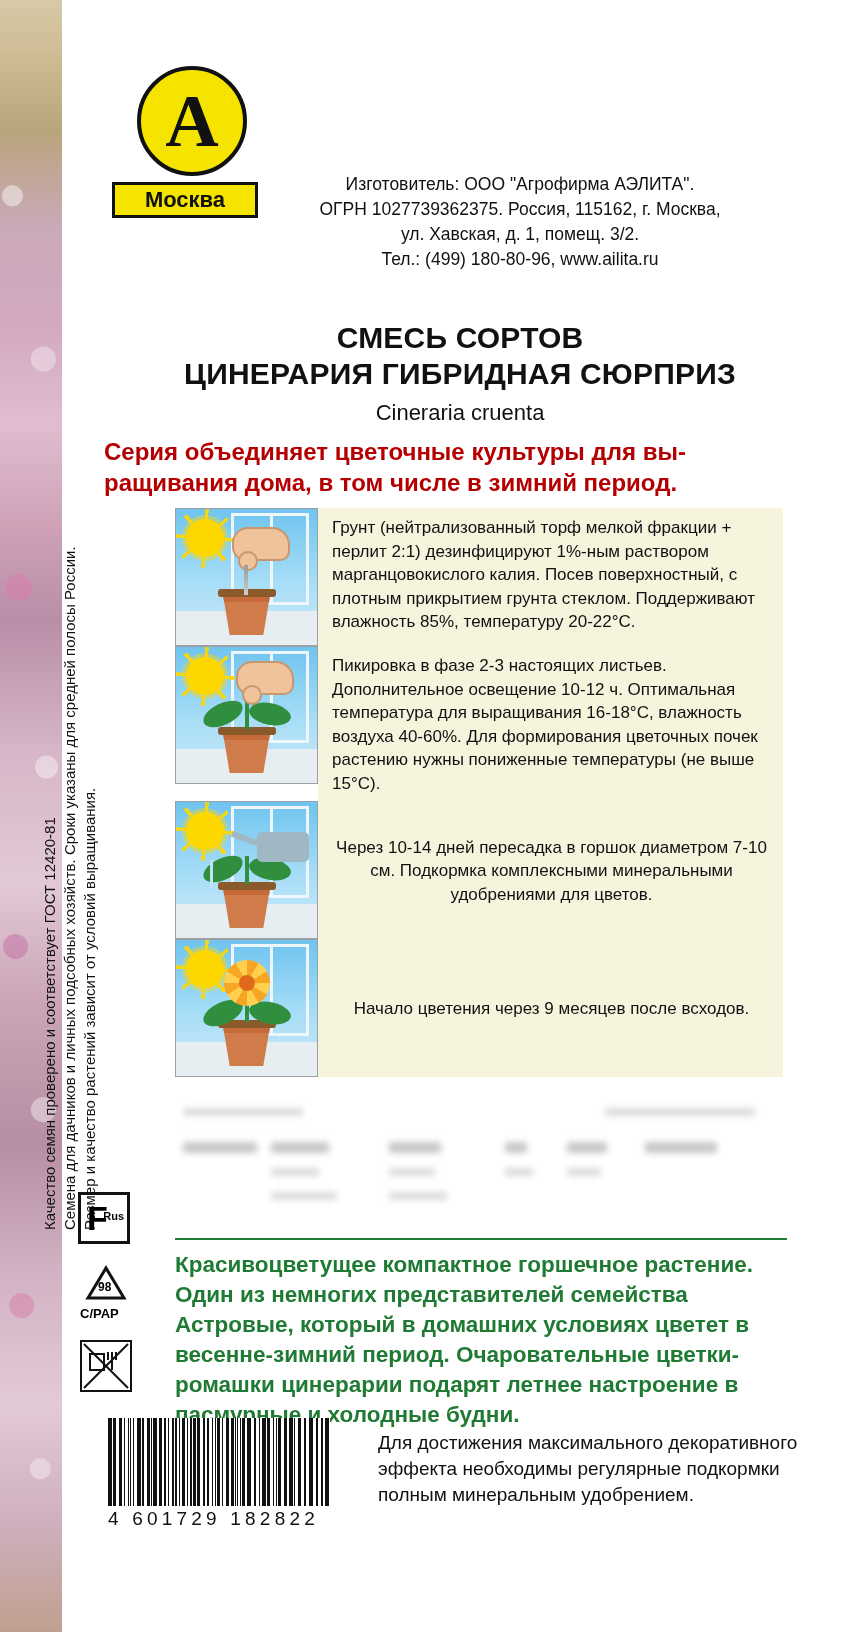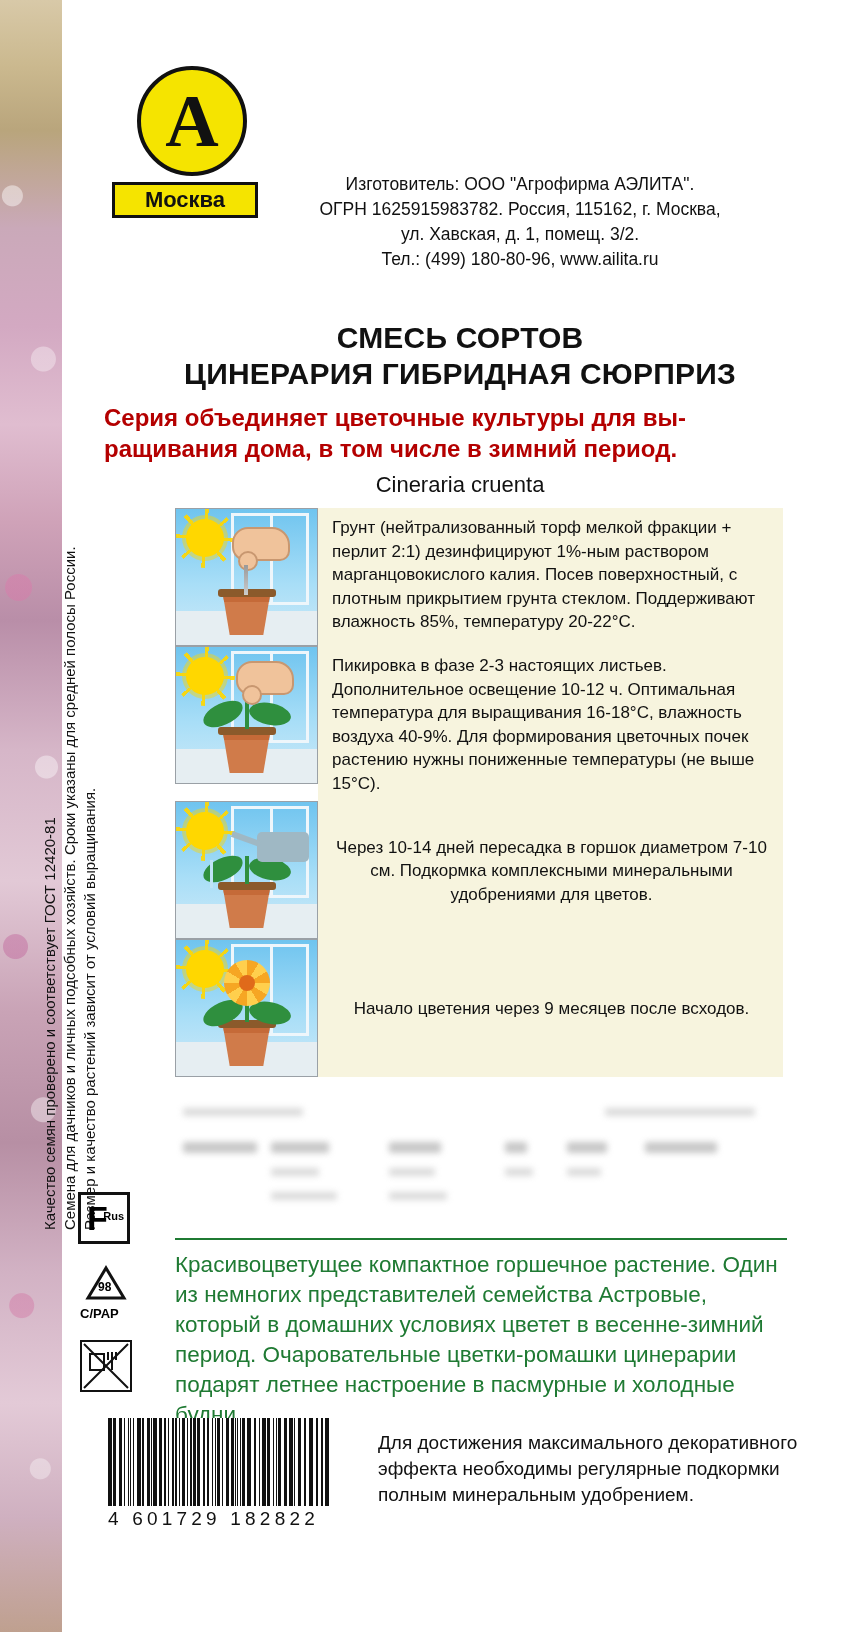--- a/index.html
+++ b/index.html
@@ -162,21 +162,21 @@
     position:absolute; left:175px; top:1106px; width:608px; height:120px;
     filter: blur(3.2px);
     opacity:.55;
   }
   #blurred .bl{ position:absolute; background:#9a9a9a; height:11px; border-radius:2px; }
   #blurred .bls{ position:absolute; background:#bdbdbd; height:8px; border-radius:2px; }
 
   
   #green-desc{
     position:absolute; left:175px; top:1238px; width:612px;
-    font-weight:normal; font-size:22.5px; line-height:30px; color:#1f7a33;
+    font-weight:bold; font-size:22.5px; line-height:30px; color:#1f7a33;
     border-top:2px solid #1f7a33;
     padding-top:10px;
   }
 
   
   #bottom-note{
     position:absolute; left:378px; top:1430px; width:420px;
     font-size:19px; line-height:26px; color:#111;
   }
 
@@ -211,32 +211,32 @@
   <span class="line">Размер и качество растений зависит от условий выращивания.</span>
 </div>
 
 <div id="logo-block">
   <div id="logo-circle">А</div>
   <div id="logo-city">Москва</div>
 </div>
 
 <div id="manufacturer">
   <span class="ln">Изготовитель: ООО "Агрофирма АЭЛИТА".</span>
-  <span class="ln">ОГРН 1625915983782. Россия, 115162, г. Москва,</span>
+  <span class="ln">ОГРН 1027739362375. Россия, 115162, г. Москва,</span>
   <span class="ln">ул. Хавская, д. 1, помещ. 3/2.</span>
   <span class="ln">Тел.: (499) 180-80-96,  www.ailita.ru</span>
 </div>
 
 <div id="title-block">
   <div id="title-main">
     <div>СМЕСЬ СОРТОВ</div>
     <div>ЦИНЕРАРИЯ ГИБРИДНАЯ СЮРПРИЗ</div>
   </div>
+  <div id="title-latin">Cineraria cruenta</div>
   <div id="series-note">Серия объединяет цветочные культуры для вы-ращивания дома, в том числе в зимний период.</div>
-  <div id="title-latin">Cineraria cruenta</div>
 </div>
 
 <div id="steps">
 
   <div class="step">
     <div class="pic">
       <div class="window"></div>
         <div class="sun"></div>
         <div class="ground"></div>
       <div class="pot"></div>
@@ -252,21 +252,21 @@
       <div class="window"></div>
         <div class="sun"></div>
         <div class="ground"></div>
       <div class="pot"></div>
         <div class="soil"></div>
       <div class="leafL"></div>
         <div class="leafR"></div>
         <div class="stem"></div>
       <div class="hand" style="left:60px;top:14px;"></div>
     </div>
-    <div class="txt">Пикировка в фазе 2-3 настоящих листьев. Дополнительное освещение 10-12 ч. Оптимальная температура для выращивания 16-18°C, влажность воздуха 40-9%. Для формирования цветочных почек растению нужны пониженные температуры (не выше 15°C).</div>
+    <div class="txt">Пикировка в фазе 2-3 настоящих листьев. Дополнительное освещение 10-12 ч. Оптимальная температура для выращивания 16-18°C, влажность воздуха 40-60%. Для формирования цветочных почек растению нужны пониженные температуры (не выше 15°C).</div>
   </div>
 
   <div class="step c">
     <div class="pic">
       <div class="window"></div>
         <div class="sun"></div>
         <div class="ground"></div>
       <div class="pot"></div>
         <div class="soil"></div>
       <div class="leafL"></div>

